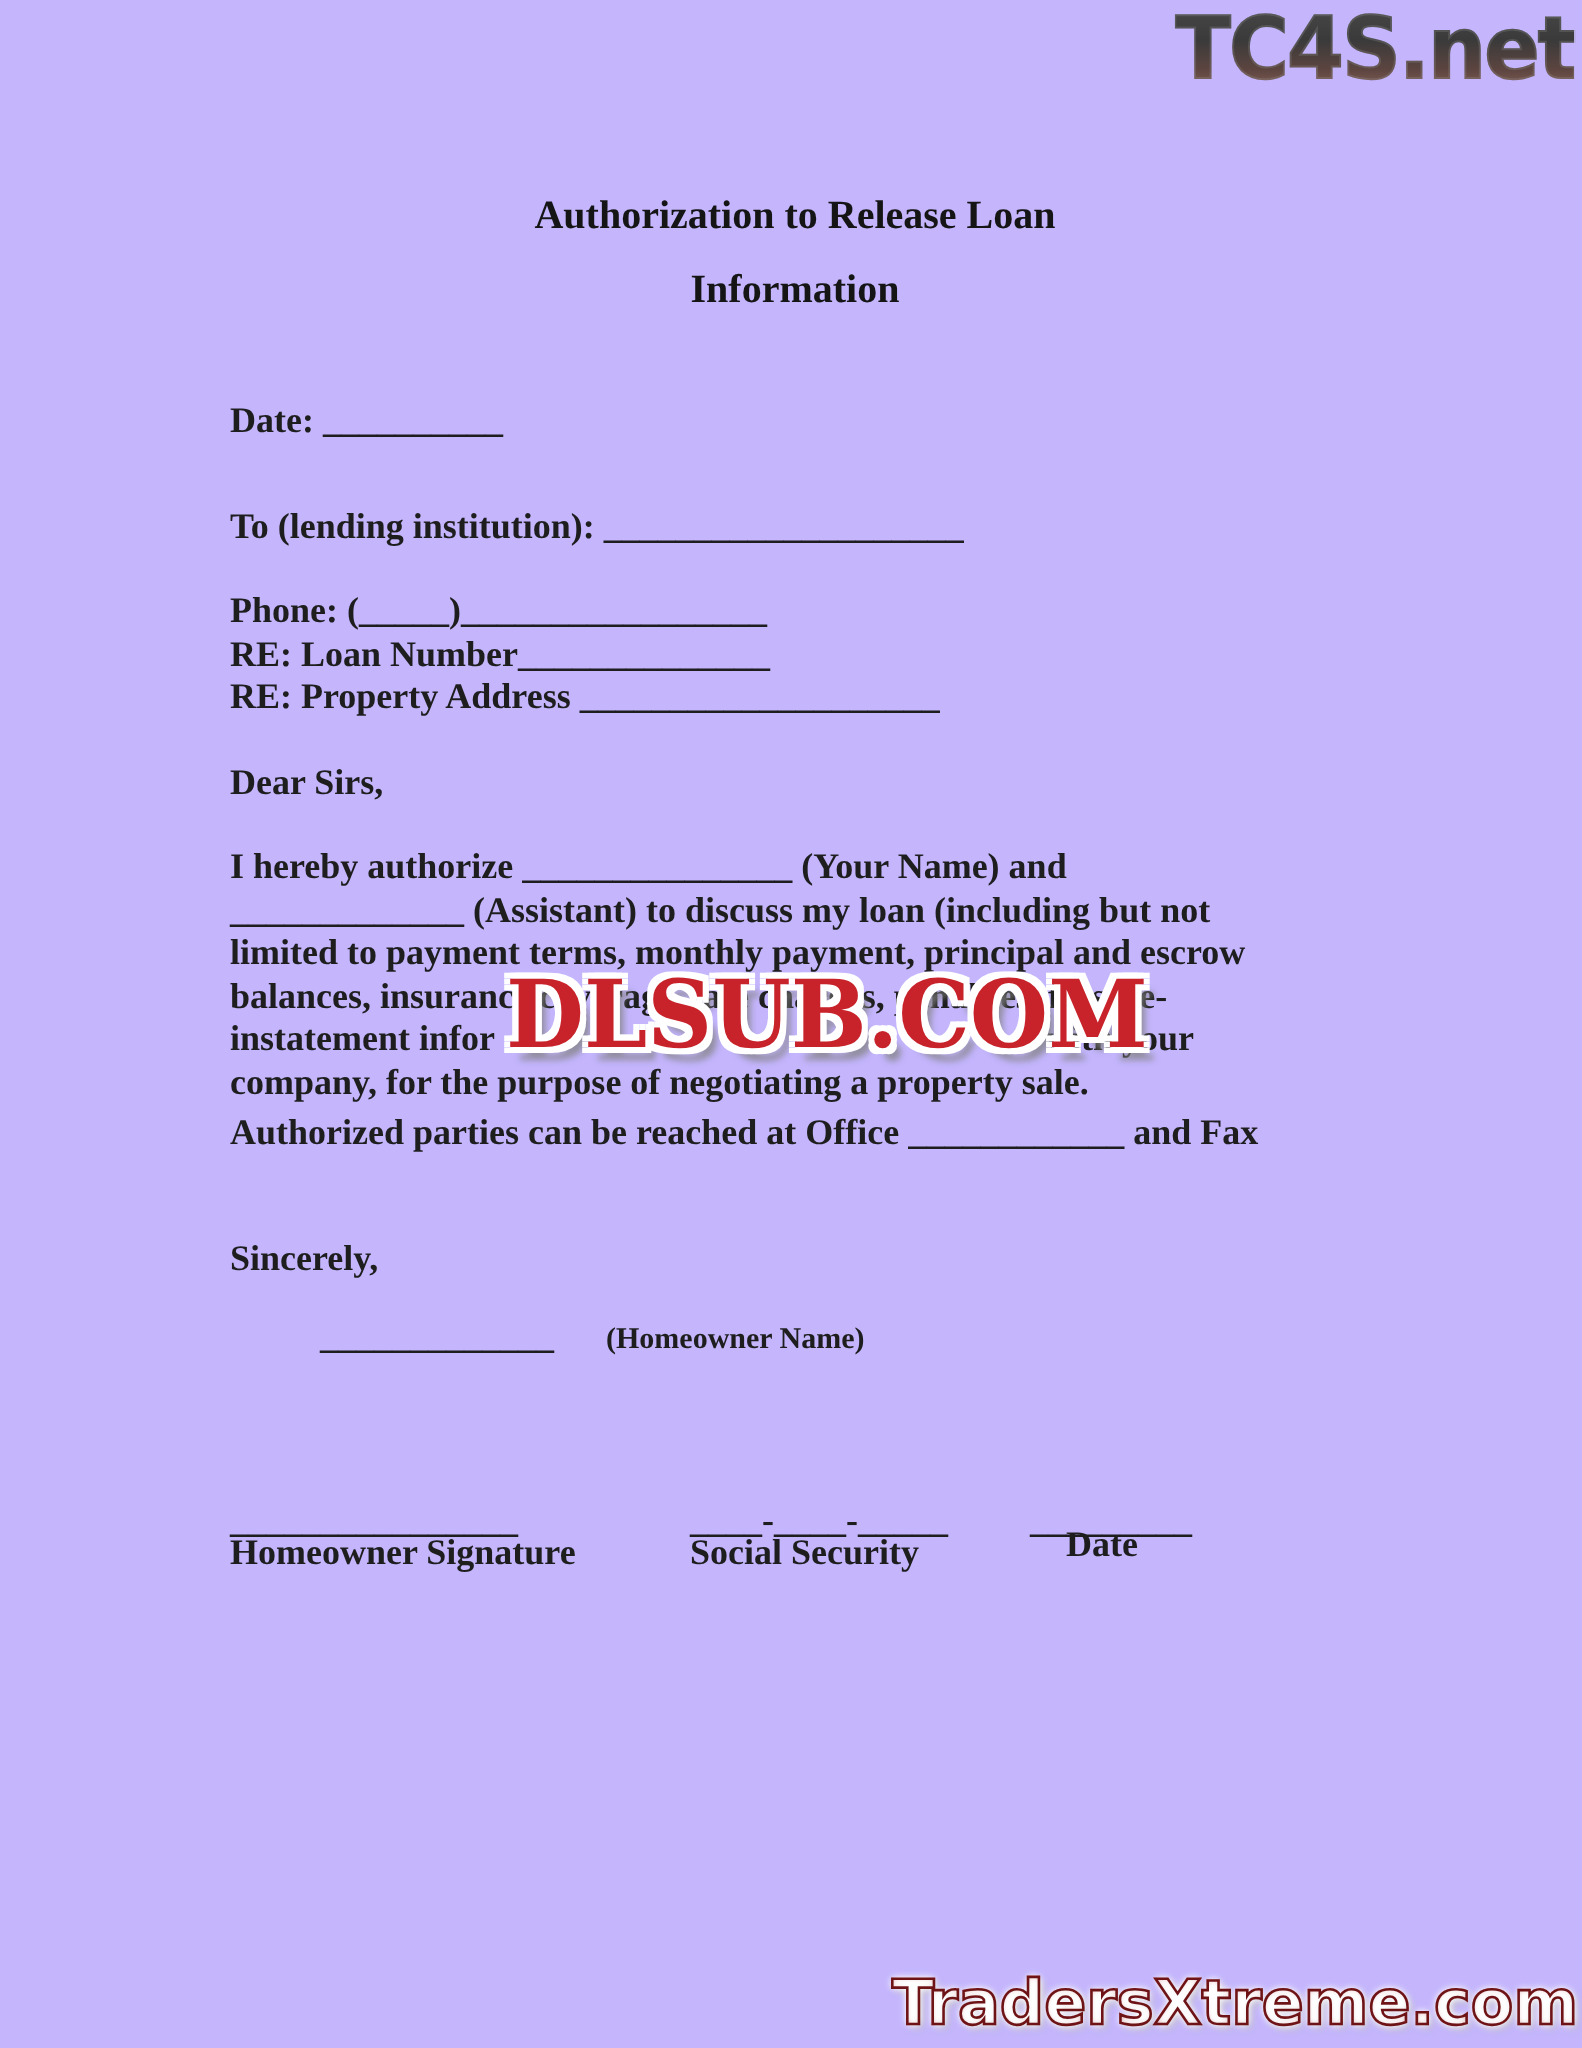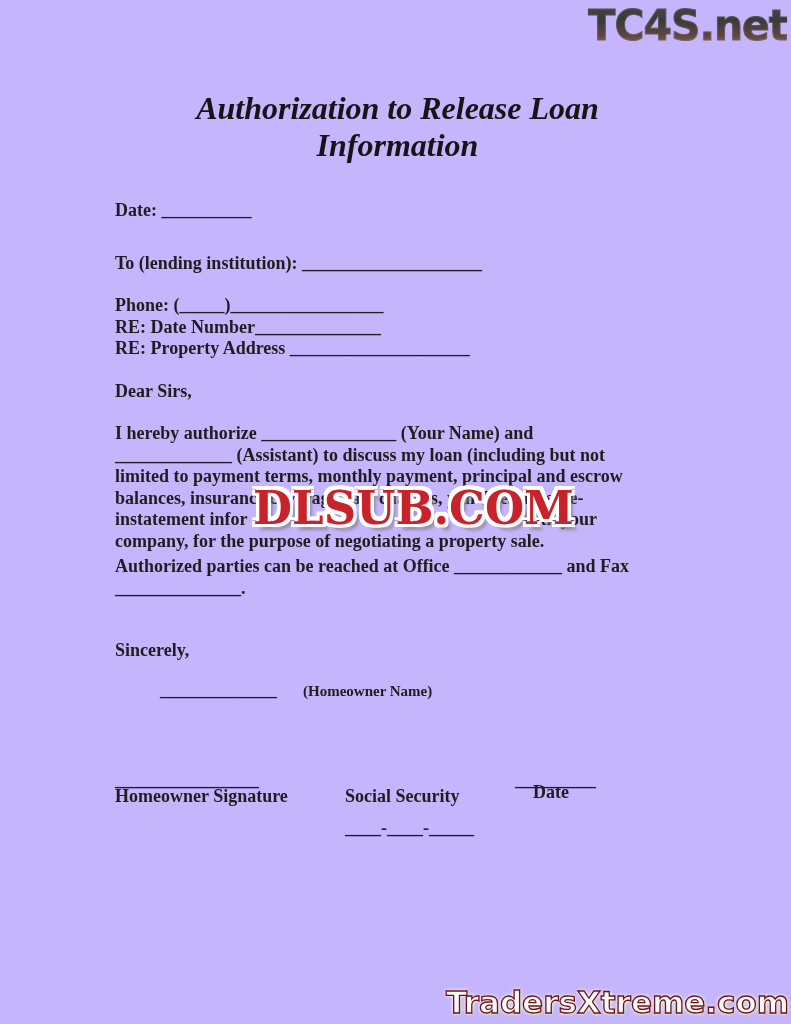--- a/index.html
+++ b/index.html
@@ -20,39 +20,39 @@
     font-weight:bold; font-size:43px; letter-spacing:-1px;
     transform:scaleX(0.95); transform-origin:right top;
     background:linear-gradient(180deg,#4a4a4a 0%,#3a3a3a 40%,#5d4540 70%,#8e655c 95%);
     -webkit-background-clip:text; background-clip:text;
     color:transparent;
     -webkit-text-stroke:1px rgba(150,150,150,0.25);
   }
   .content { position:absolute; left:115px; top:0; width:565px; }
   .title {
     margin-top:90px; text-align:center;
-    font-size:32px; line-height:37px; color:#151515;font-style:italic;
+    font-size:20px; line-height:37px; color:#151515;
   }
   .line { font-size:18px; line-height:21.5px; }
   .date-line    { margin-top:36px; }
   .to-line      { margin-top:31px; }
   .contact-block{ margin-top:21px; }
   .salutation   { margin-top:21px; }
   .body-block   { margin-top:21px; }
   .auth-block   { margin-top:4px; }
   .closing      { margin-top:41px; }
   .homeowner-line { margin-top:18px; }
   .homeowner-line .blank { margin-left:45px; }
   .homeowner-line .label { margin-left:26px; font-size:15px; }
   .wm-gap { display:inline-block; width:275px; }
   
   .sig-row { position:relative; margin-top:68px; height:46px; font-size:18px; }
   .sig-row span { position:absolute; line-height:21.5px; white-space:nowrap; }
   .sig-b1 { left:0;    top:0; }
-  .sig-b2 { left:230px; top:0;margin-top:48px; }
+  .sig-b2 { left:230px; top:0; }
   .sig-b3 { left:400px; top:0; }
   .sig-l1 { left:0;    top:16px; }
   .sig-l2 { left:230px; top:16px; }
   .sig-l3 { left:418px; top:12px; }
   
   .wm-center {
     position:absolute; left:253px; top:482px;
     font-family:"DejaVu Serif","Liberation Serif",serif;
     font-weight:bold; font-size:45px; line-height:52px;
     letter-spacing:0px; color:#c8232b;
@@ -84,38 +84,37 @@
   <div class="content">
 
     <h1 class="title"><span>Authorization to Release Loan</span><br><span>Information</span></h1>
 
     <div class="line date-line">Date: __________</div>
 
     <div class="line to-line">To (lending institution): ____________________</div>
 
     <div class="contact-block">
       <div class="line">Phone: (_____)_________________</div>
-      <div class="line">RE: Date Number______________</div>
+      <div class="line">RE: Loan Number______________</div>
       <div class="line">RE: Property Address ____________________</div>
     </div>
 
     <div class="line salutation">Dear Sirs,</div>
 
     <div class="body-block">
       <div class="line">I hereby authorize _______________ (Your Name) and</div>
       <div class="line">_____________ (Assistant) to discuss my loan (including but not</div>
       <div class="line">limited to payment terms, monthly payment, principal and escrow</div>
       <div class="line">balances, insurance coverage, late charges, penalties, fees, re-</div>
       <div class="line"><span>instatement infor</span><span class="wm-gap"></span><span>with your</span></div>
       <div class="line">company, for the purpose of negotiating a property sale.</div>
     </div>
 
     <div class="auth-block">
       <div class="line">Authorized parties can be reached at Office ____________ and Fax</div>
-      <div class="line">______________.</div>
     </div>
 
     <div class="line closing">Sincerely,</div>
 
     <div class="line homeowner-line"><span class="blank">_____________</span><span class="label">(Homeowner Name)</span></div>
 
     <div class="sig-row">
       <span class="sig-b1">________________</span>
       <span class="sig-b2">____-____-_____</span>
       <span class="sig-b3">_________</span>

